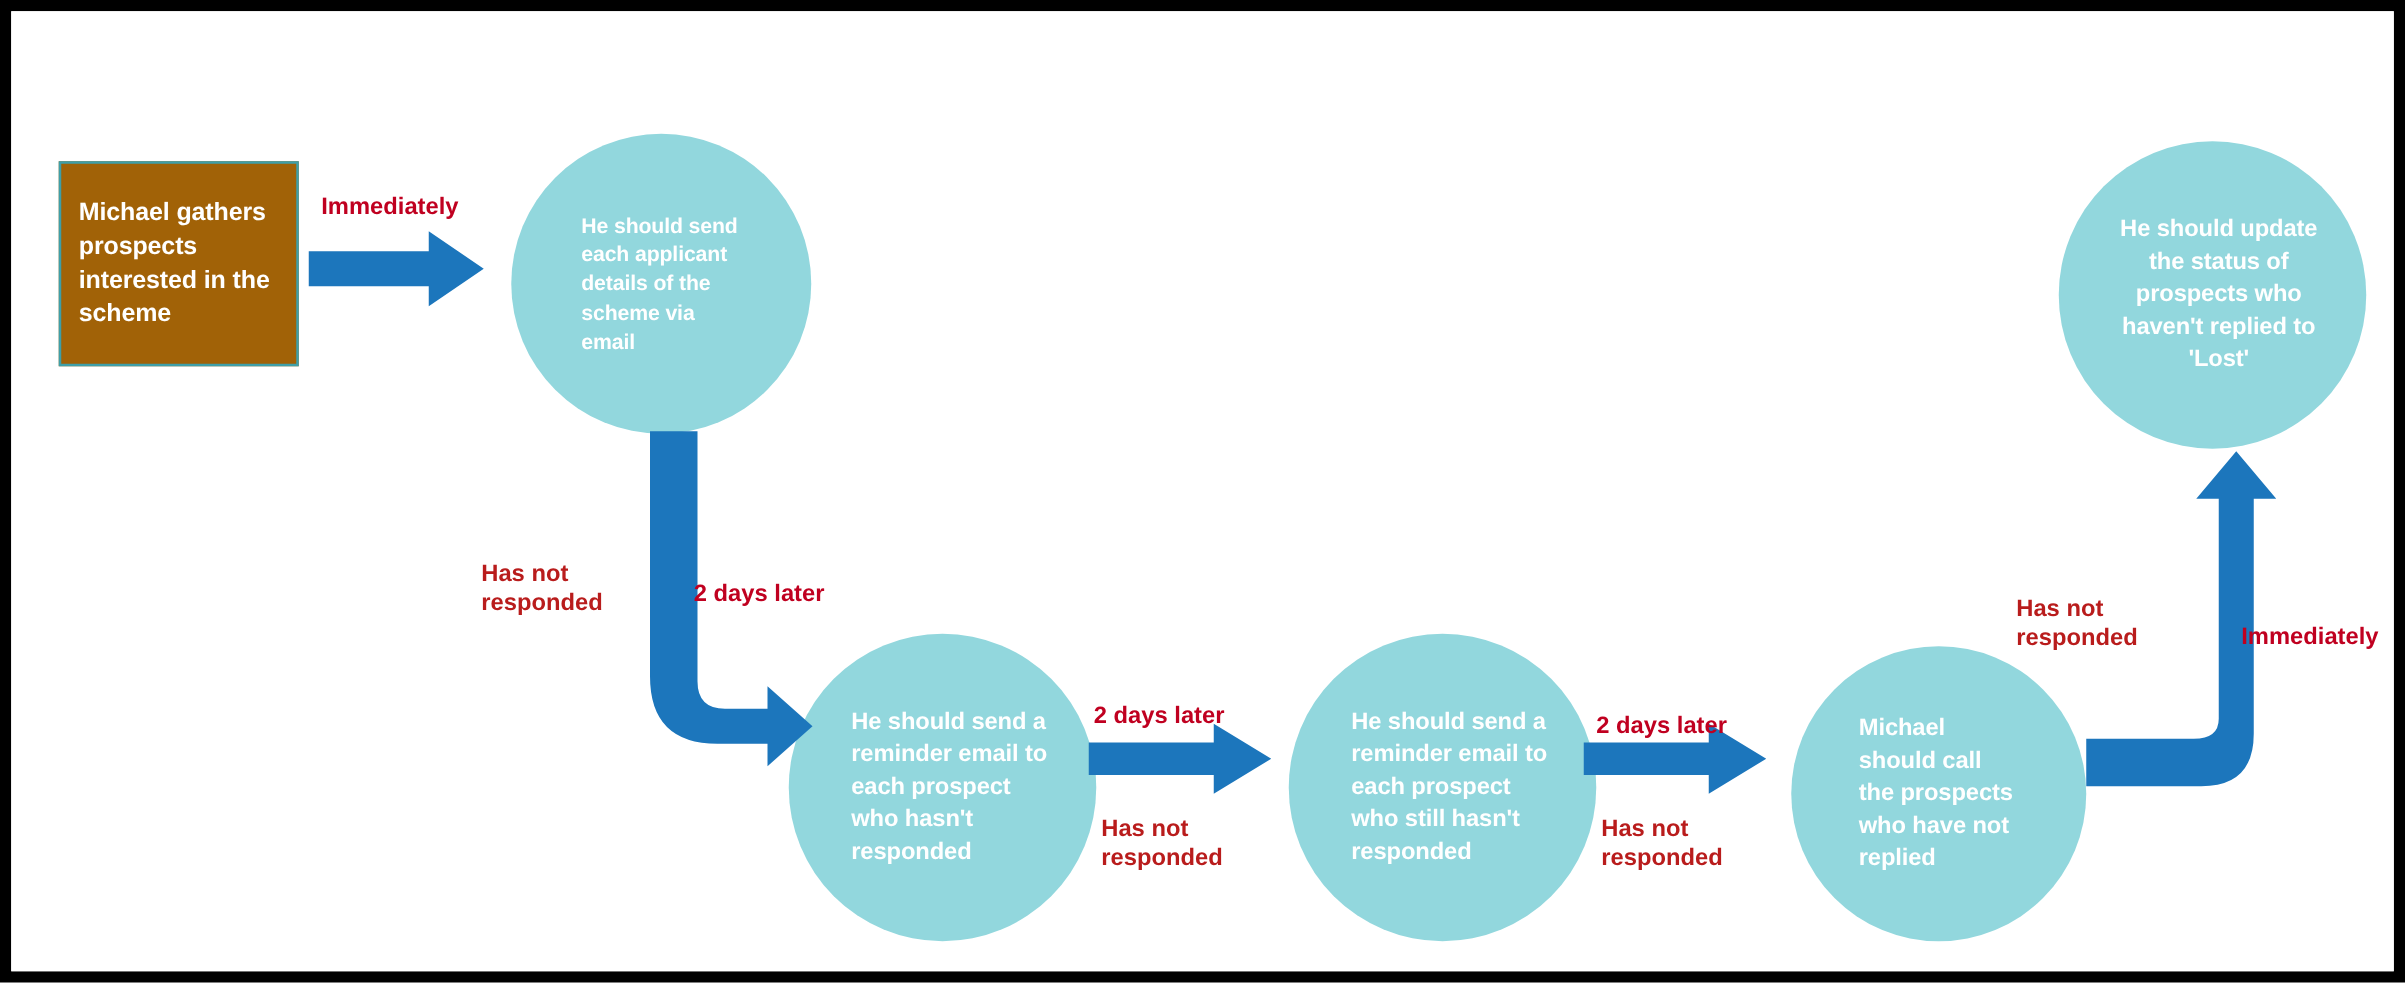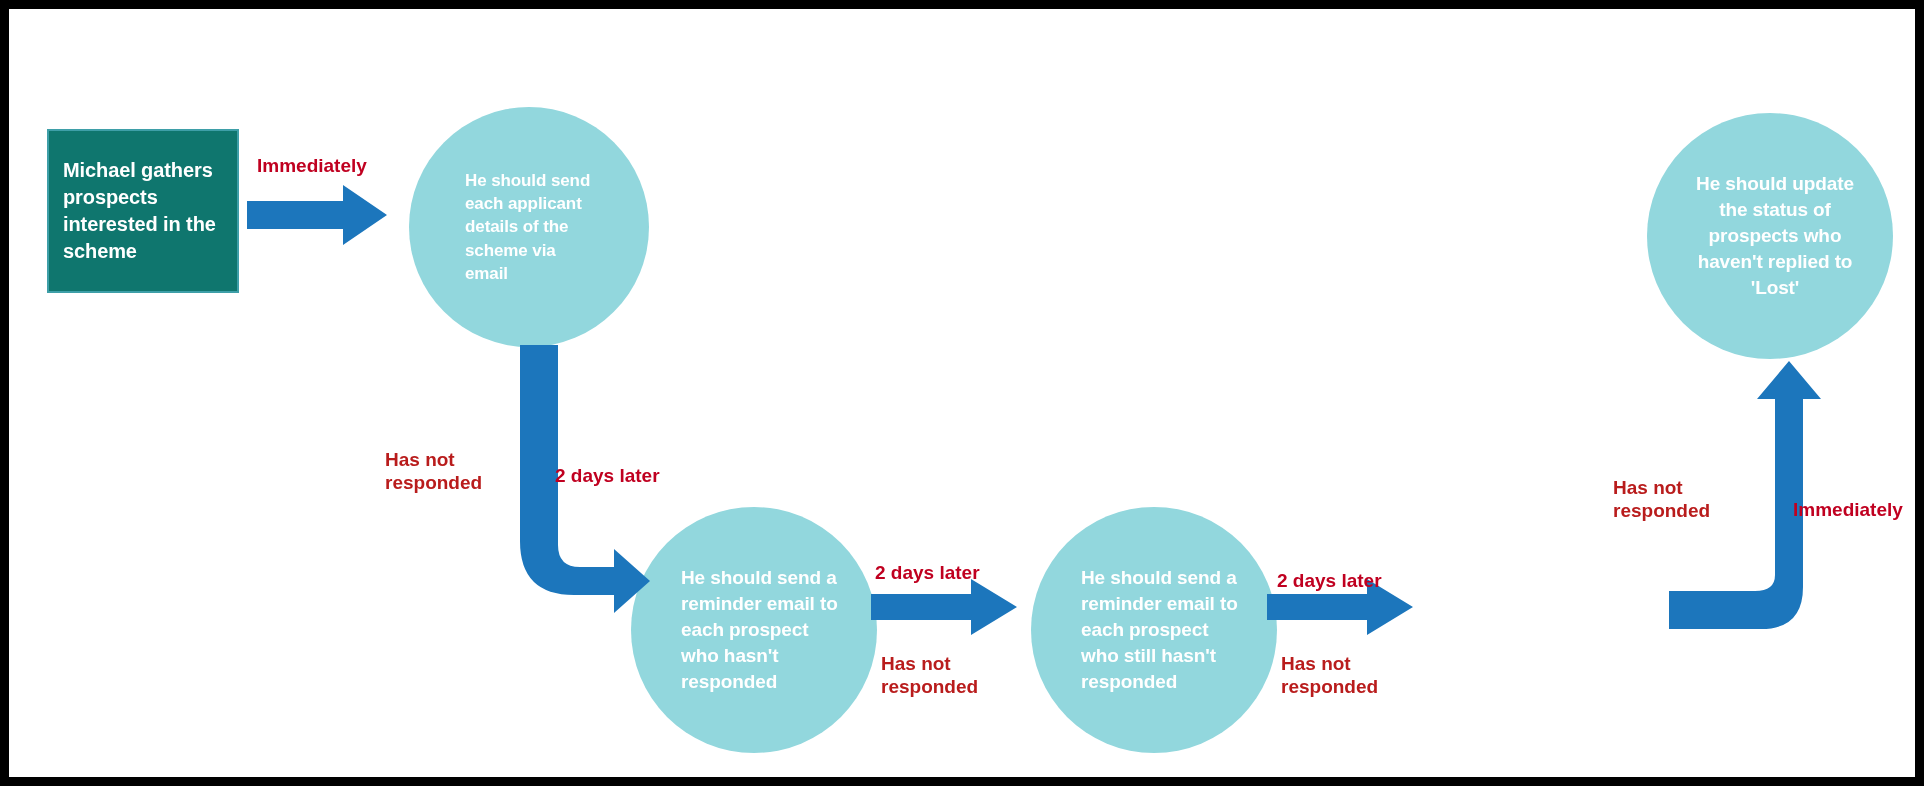--- a/index.html
+++ b/index.html
@@ -37,21 +37,21 @@
     z-index: 4;
   }
   .node .node-text {
     color: #ffffff;
     font-weight: bold;
     line-height: 1.36;
     white-space: pre-line;
     letter-spacing: -0.1px;
   }
   .rect-node {
-    background: #0f766e;
+    background: #a16207;
     border: 2px solid #3E9FA8;
   }
   .circle-node {
     background: #92D7DD;
     border-radius: 50%;
   }
   
   .lbl {
     position: absolute;
     font-weight: bold;
@@ -127,20 +127,23 @@
     </div>
 
     <div class="node circle-node" style="left:622px; top:498px; width:246px; height:246px; padding-left:50px; padding-right:14px;">
       <div class="node-text" style="font-size:19px; width:160px;">He should send a reminder email to each prospect who hasn't responded</div>
     </div>
 
     <div class="node circle-node" style="left:1022px; top:498px; width:246px; height:246px; padding-left:50px; padding-right:14px;">
       <div class="node-text" style="font-size:19px; width:160px;">He should send a reminder email to each prospect who still hasn't responded</div>
     </div>
 
+    <div class="node circle-node" style="left:1424px; top:508px; width:236px; height:236px; padding-left:54px; padding-right:14px;">
+      <div class="node-text" style="font-size:19px; width:130px;">Michael should call the prospects who have not replied</div>
+    </div>
 
     <div class="node circle-node" style="left:1638px; top:104px; width:246px; height:246px; padding-left:48px; padding-right:14px;text-align:center;">
       <div class="node-text" style="font-size:19px; width:160px;">He should update the status of prospects who haven't replied to 'Lost'</div>
     </div>
 
     <div class="lbl lbl-red" style="left:248px; top:128px; font-size:19px;">Immediately</div>
 
     <div class="lbl lbl-red" style="left:546px; top:438px; font-size:19px;">2 days later</div>
 
     <div class="lbl lbl-green" style="left:376px; top:422px; font-size:19px; width:120px;">Has not responded</div>

